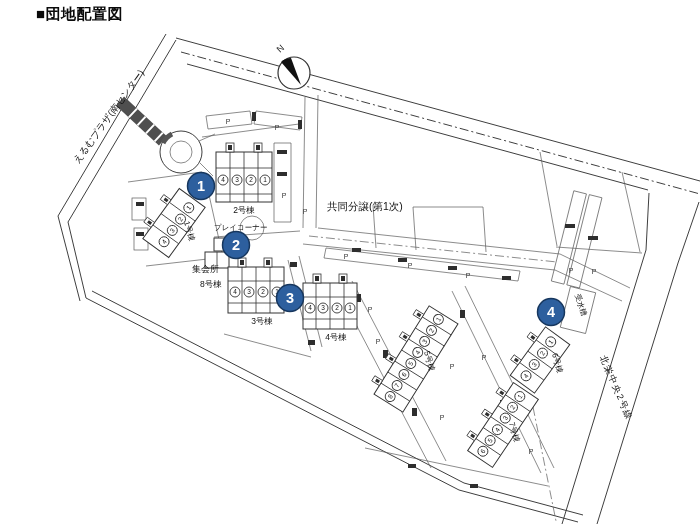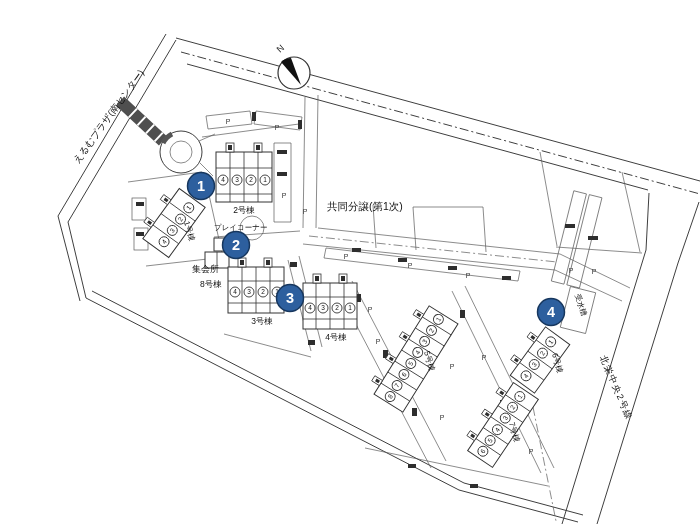--- a/index.html
+++ b/index.html
@@ -22,20 +22,21 @@
   .bnr{font-size:8px;fill:#111;}
   .pmark{font-size:7px;text-anchor:middle;fill:#333;}
   .lbl{fill:#111;}
   .mk{stroke:#17375e;stroke-width:1.5;}
   .mkt{font-size:14.5px;font-weight:bold;fill:#fff;text-anchor:middle;}
 </style>
 </head>
 <body>
 
 <div class="stage">
+  <div class="title">■団地配置図</div>
 
   <svg width="700" height="525" viewBox="0 0 700 525">
 
     <g>
       <path class="ln" d="M176,38 L700,181"></path>
       <path class="ln dd" d="M181,52 L700,194"></path>
       <path class="ln" d="M187,64 L648,190"></path>
       <path class="ln" d="M176,40 L68,222"></path>
       <path class="ln" d="M166,34 L58,216"></path>
       <path class="ln" d="M68,222 L86,298"></path>

